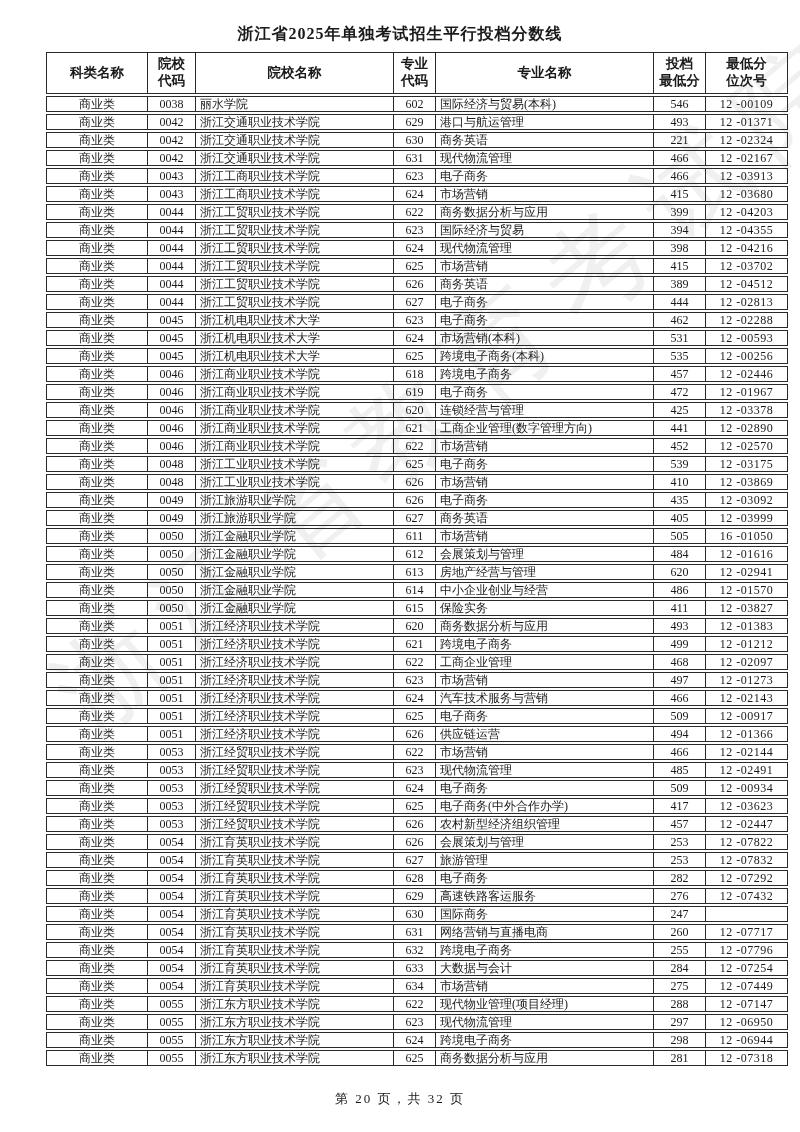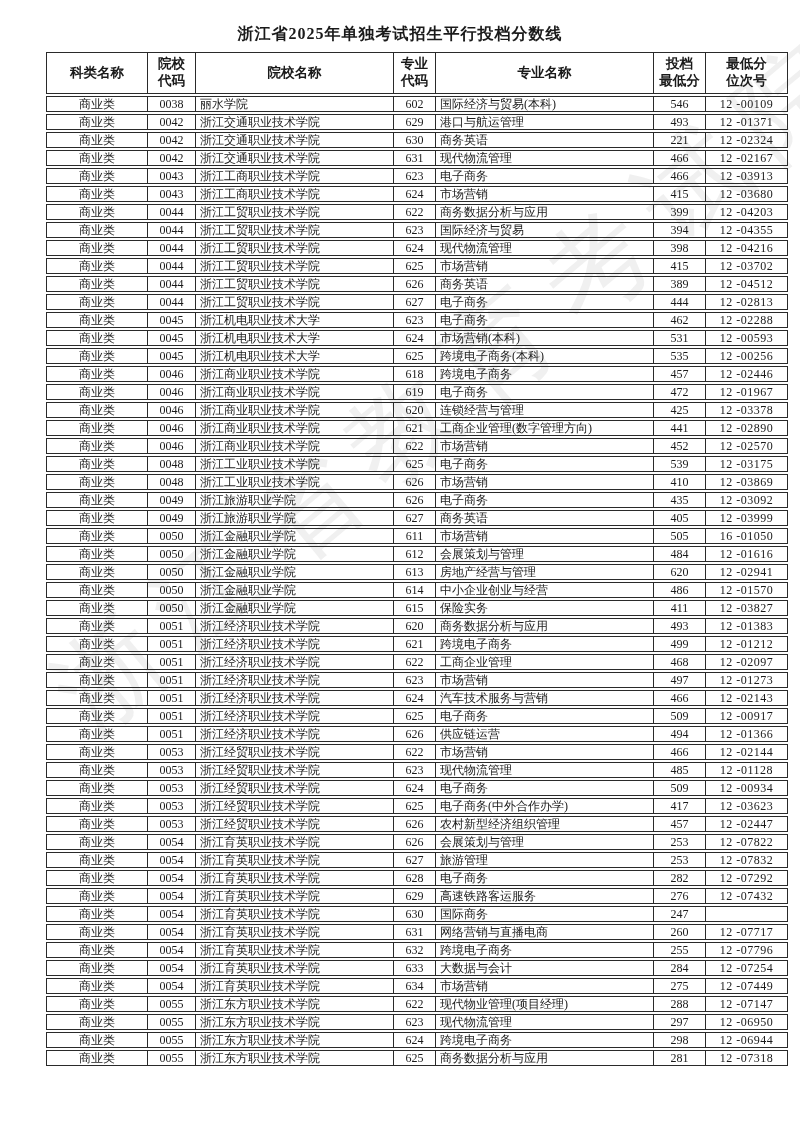--- a/index.html
+++ b/index.html
@@ -453,21 +453,21 @@
           <td class="c5">466</td>
           <td class="c6">12 -02144</td>
         </tr>
         <tr>
           <td class="c0">商业类</td>
           <td class="c1">0053</td>
           <td class="c2">浙江经贸职业技术学院</td>
           <td class="c3">623</td>
           <td class="c4">现代物流管理</td>
           <td class="c5">485</td>
-          <td class="c6">12 -01128</td>
+          <td class="c6">12 -02491</td>
         </tr>
         <tr>
           <td class="c0">商业类</td>
           <td class="c1">0053</td>
           <td class="c2">浙江经贸职业技术学院</td>
           <td class="c3">624</td>
           <td class="c4">电子商务</td>
           <td class="c5">509</td>
           <td class="c6">12 -00934</td>
         </tr>
@@ -602,13 +602,14 @@
           <td class="c1">0055</td>
           <td class="c2">浙江东方职业技术学院</td>
           <td class="c3">625</td>
           <td class="c4">商务数据分析与应用</td>
           <td class="c5">281</td>
           <td class="c6">12 -07318</td>
         </tr>
       </tbody>
   </table>
 
+  <div class="footer">第 20 页，共 32 页</div>
 </div>
 
 </body></html>

